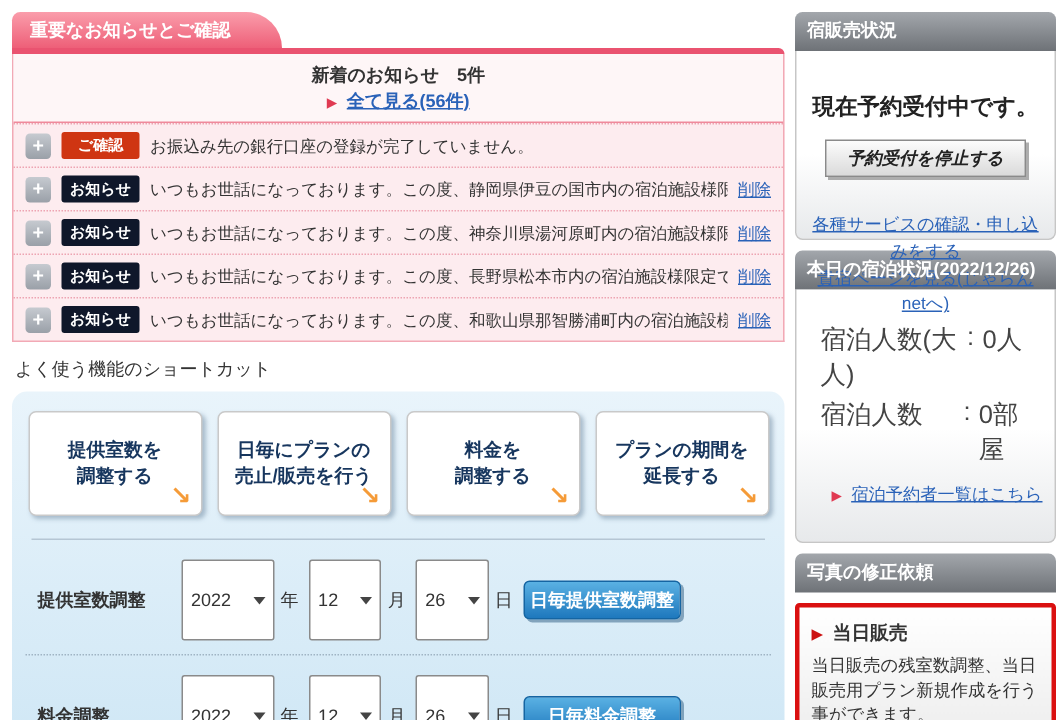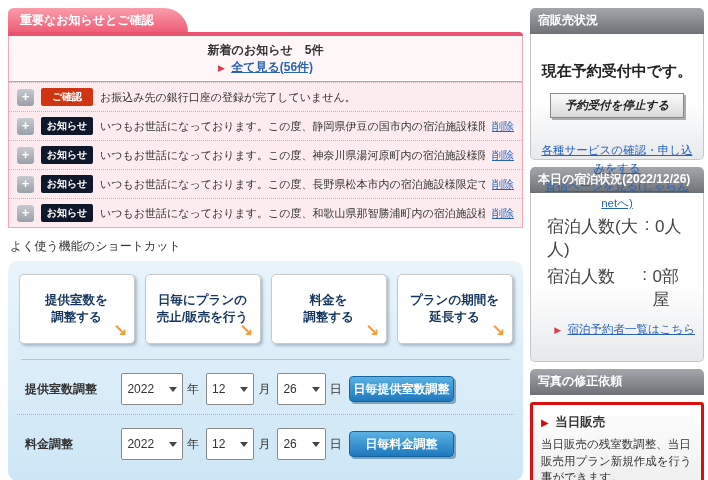--- a/index.html
+++ b/index.html
@@ -51,21 +51,21 @@
           color:#17365e; font-weight:bold; font-size:12.5px; position:relative;
           cursor:pointer; display:flex; flex-direction:column; justify-content:center;
           align-items:center; line-height:1.35; font-family:inherit; }
   .diag { position:absolute; right:6px; bottom:0px; color:#f59b38; font-size:17px;
           font-weight:bold; }
   .sep { border:none; border-top:1px solid #b5c6d4; margin:15px 4px 0; }
   .adjrow { display:flex; align-items:center; padding:13px 8px 9px; }
   .adjrow + .adjrow { border-top:1px dotted #9fb4c4; }
   .adjlabel { width:127px; font-weight:bold; color:#333; }
   .sel { display:inline-flex; align-items:center; gap:15px; background:#fff;
-         border:1px solid #8a8a8a; border-radius:2px; padding:8px 5px; cursor:pointer; }
+         border:1px solid #8a8a8a; border-radius:2px; padding:19px 5px; cursor:pointer; }
   .chev { width:0; height:0; border-left:4px solid transparent;
           border-right:4px solid transparent; border-top:5px solid #444; }
   .unit { margin:0 7px 0 4px; color:#333; }
   .bluebtn { background:linear-gradient(#5ab1e3,#1e78bd); border:1px solid #1565a2;
              box-shadow:2px 2px 0 rgba(25,75,115,.45); border-radius:4px; color:#fff;
              font-weight:bold; font-size:12px; cursor:pointer; font-family:inherit; }
   .adjbtn { margin-left:auto; margin-right:52px; width:138px; height:26px; }
 
   
   .weekly { margin-top:12px; }

